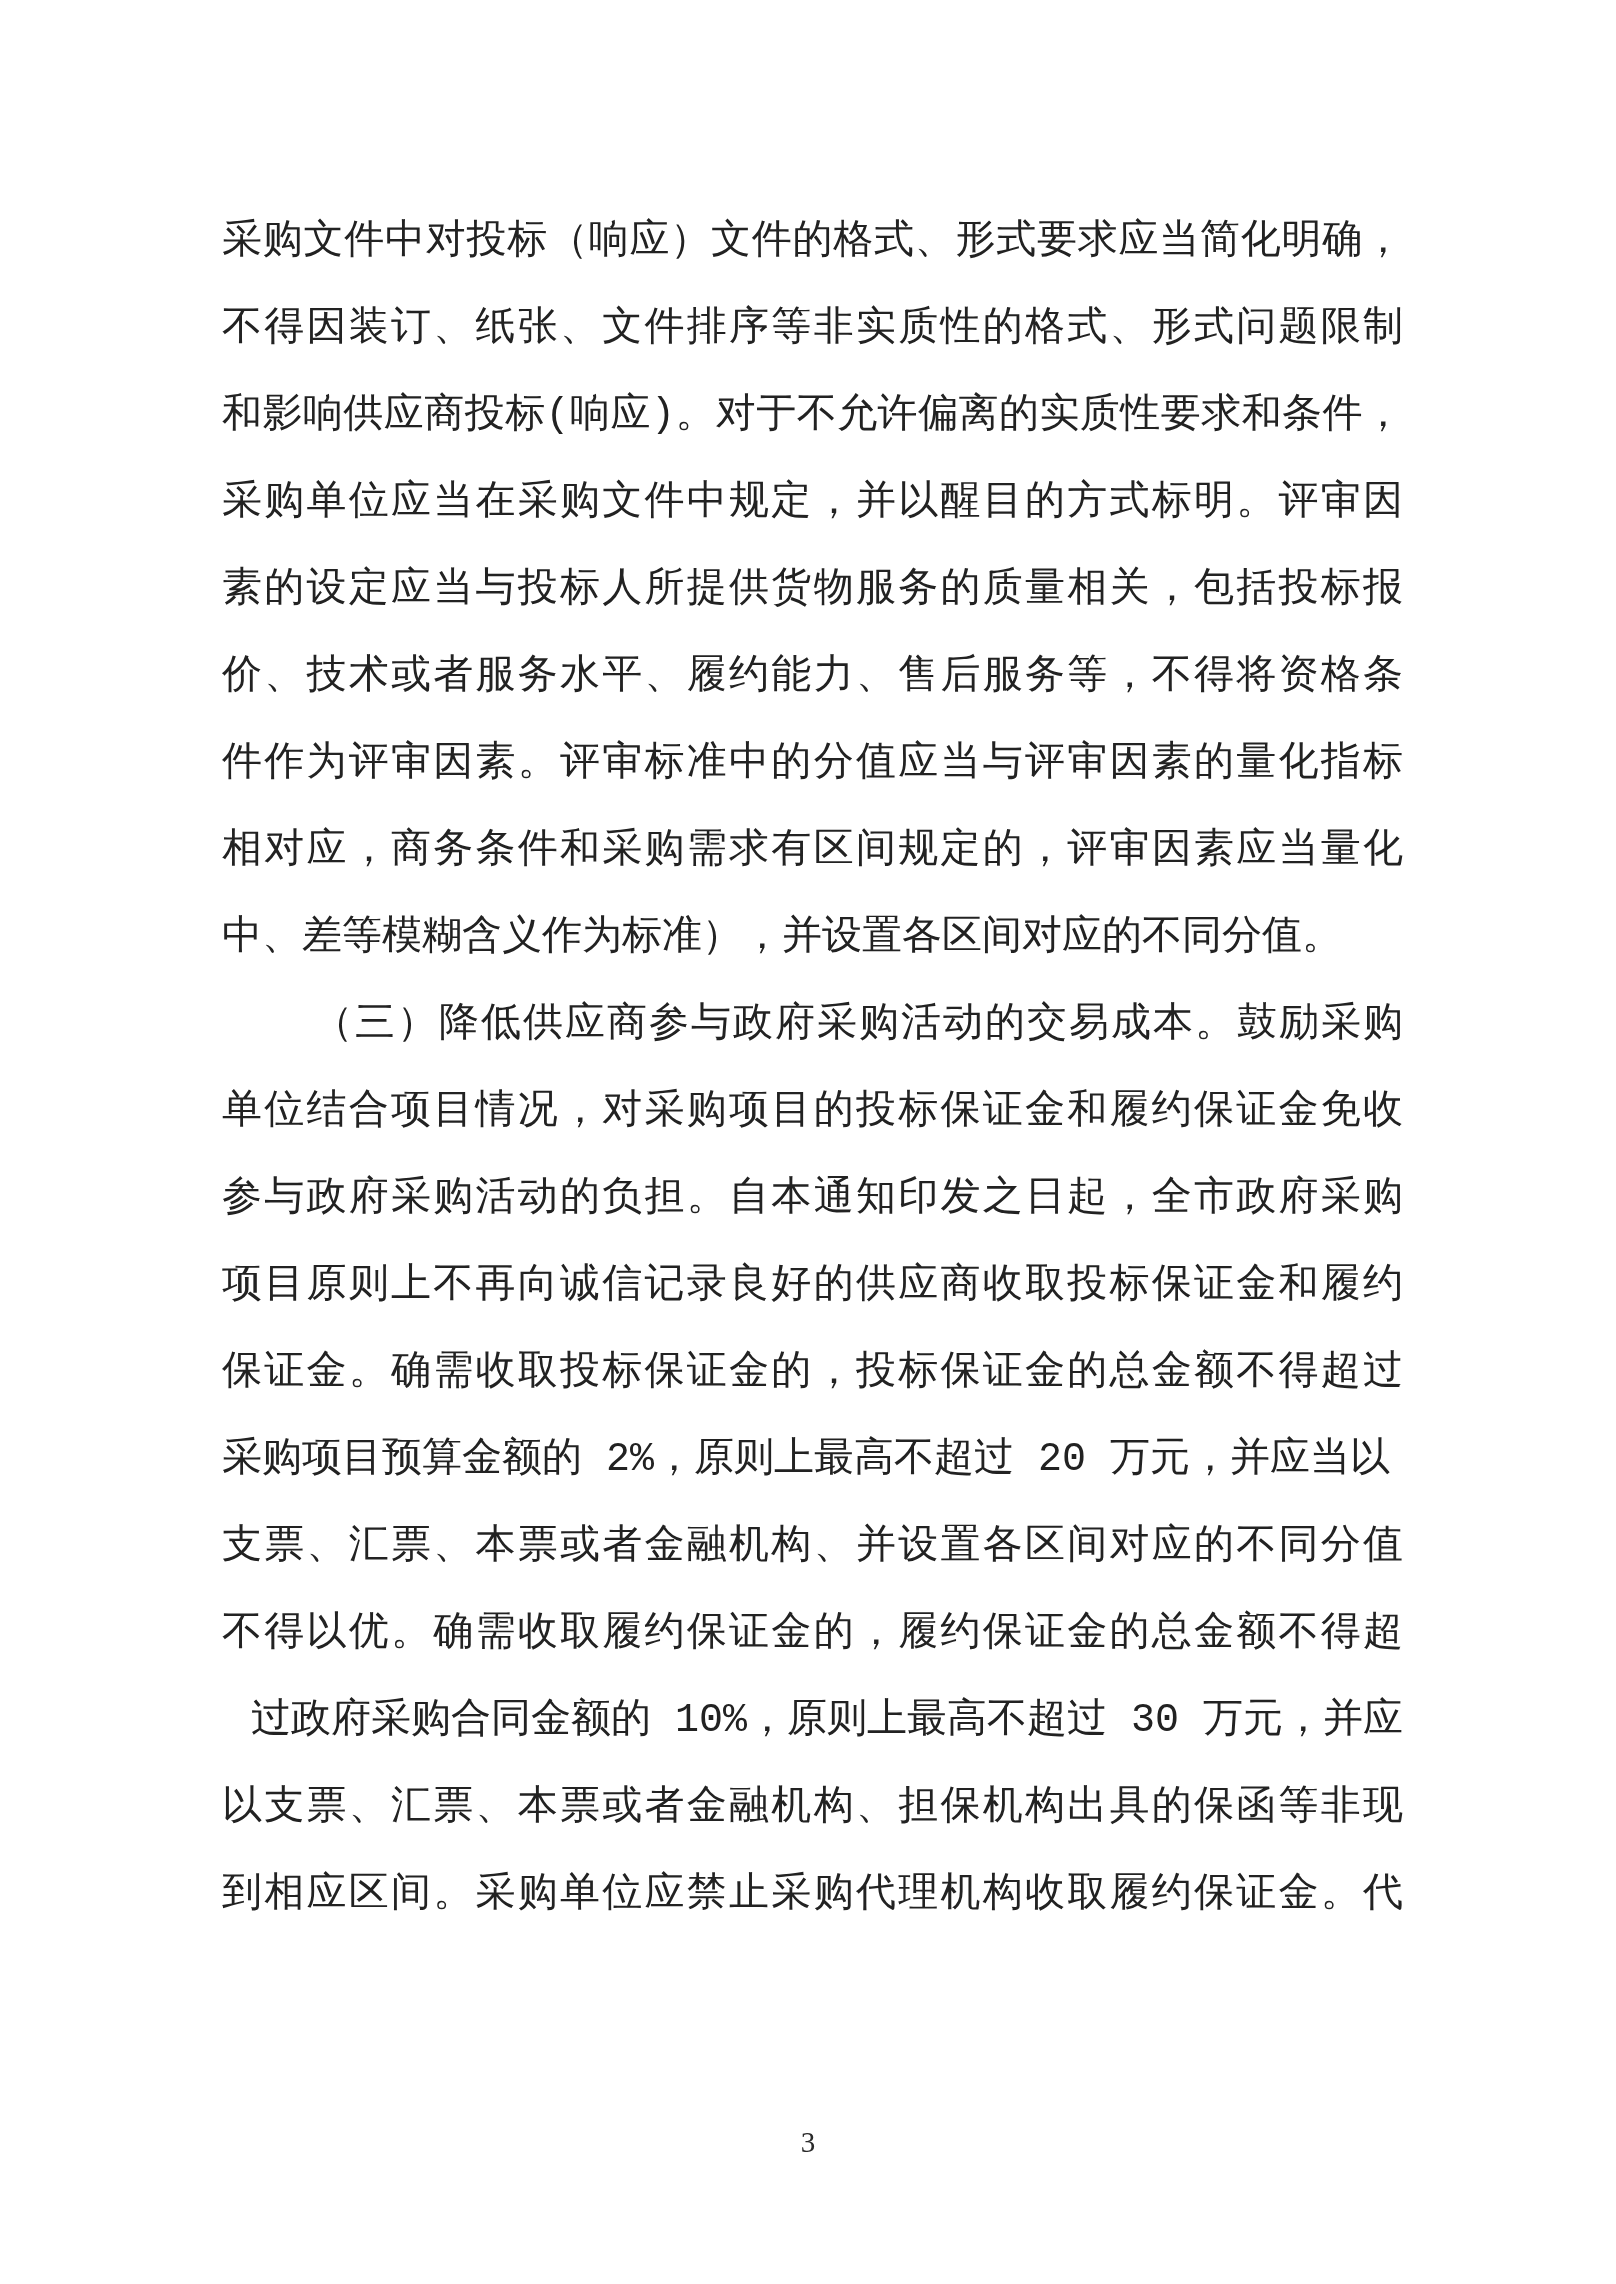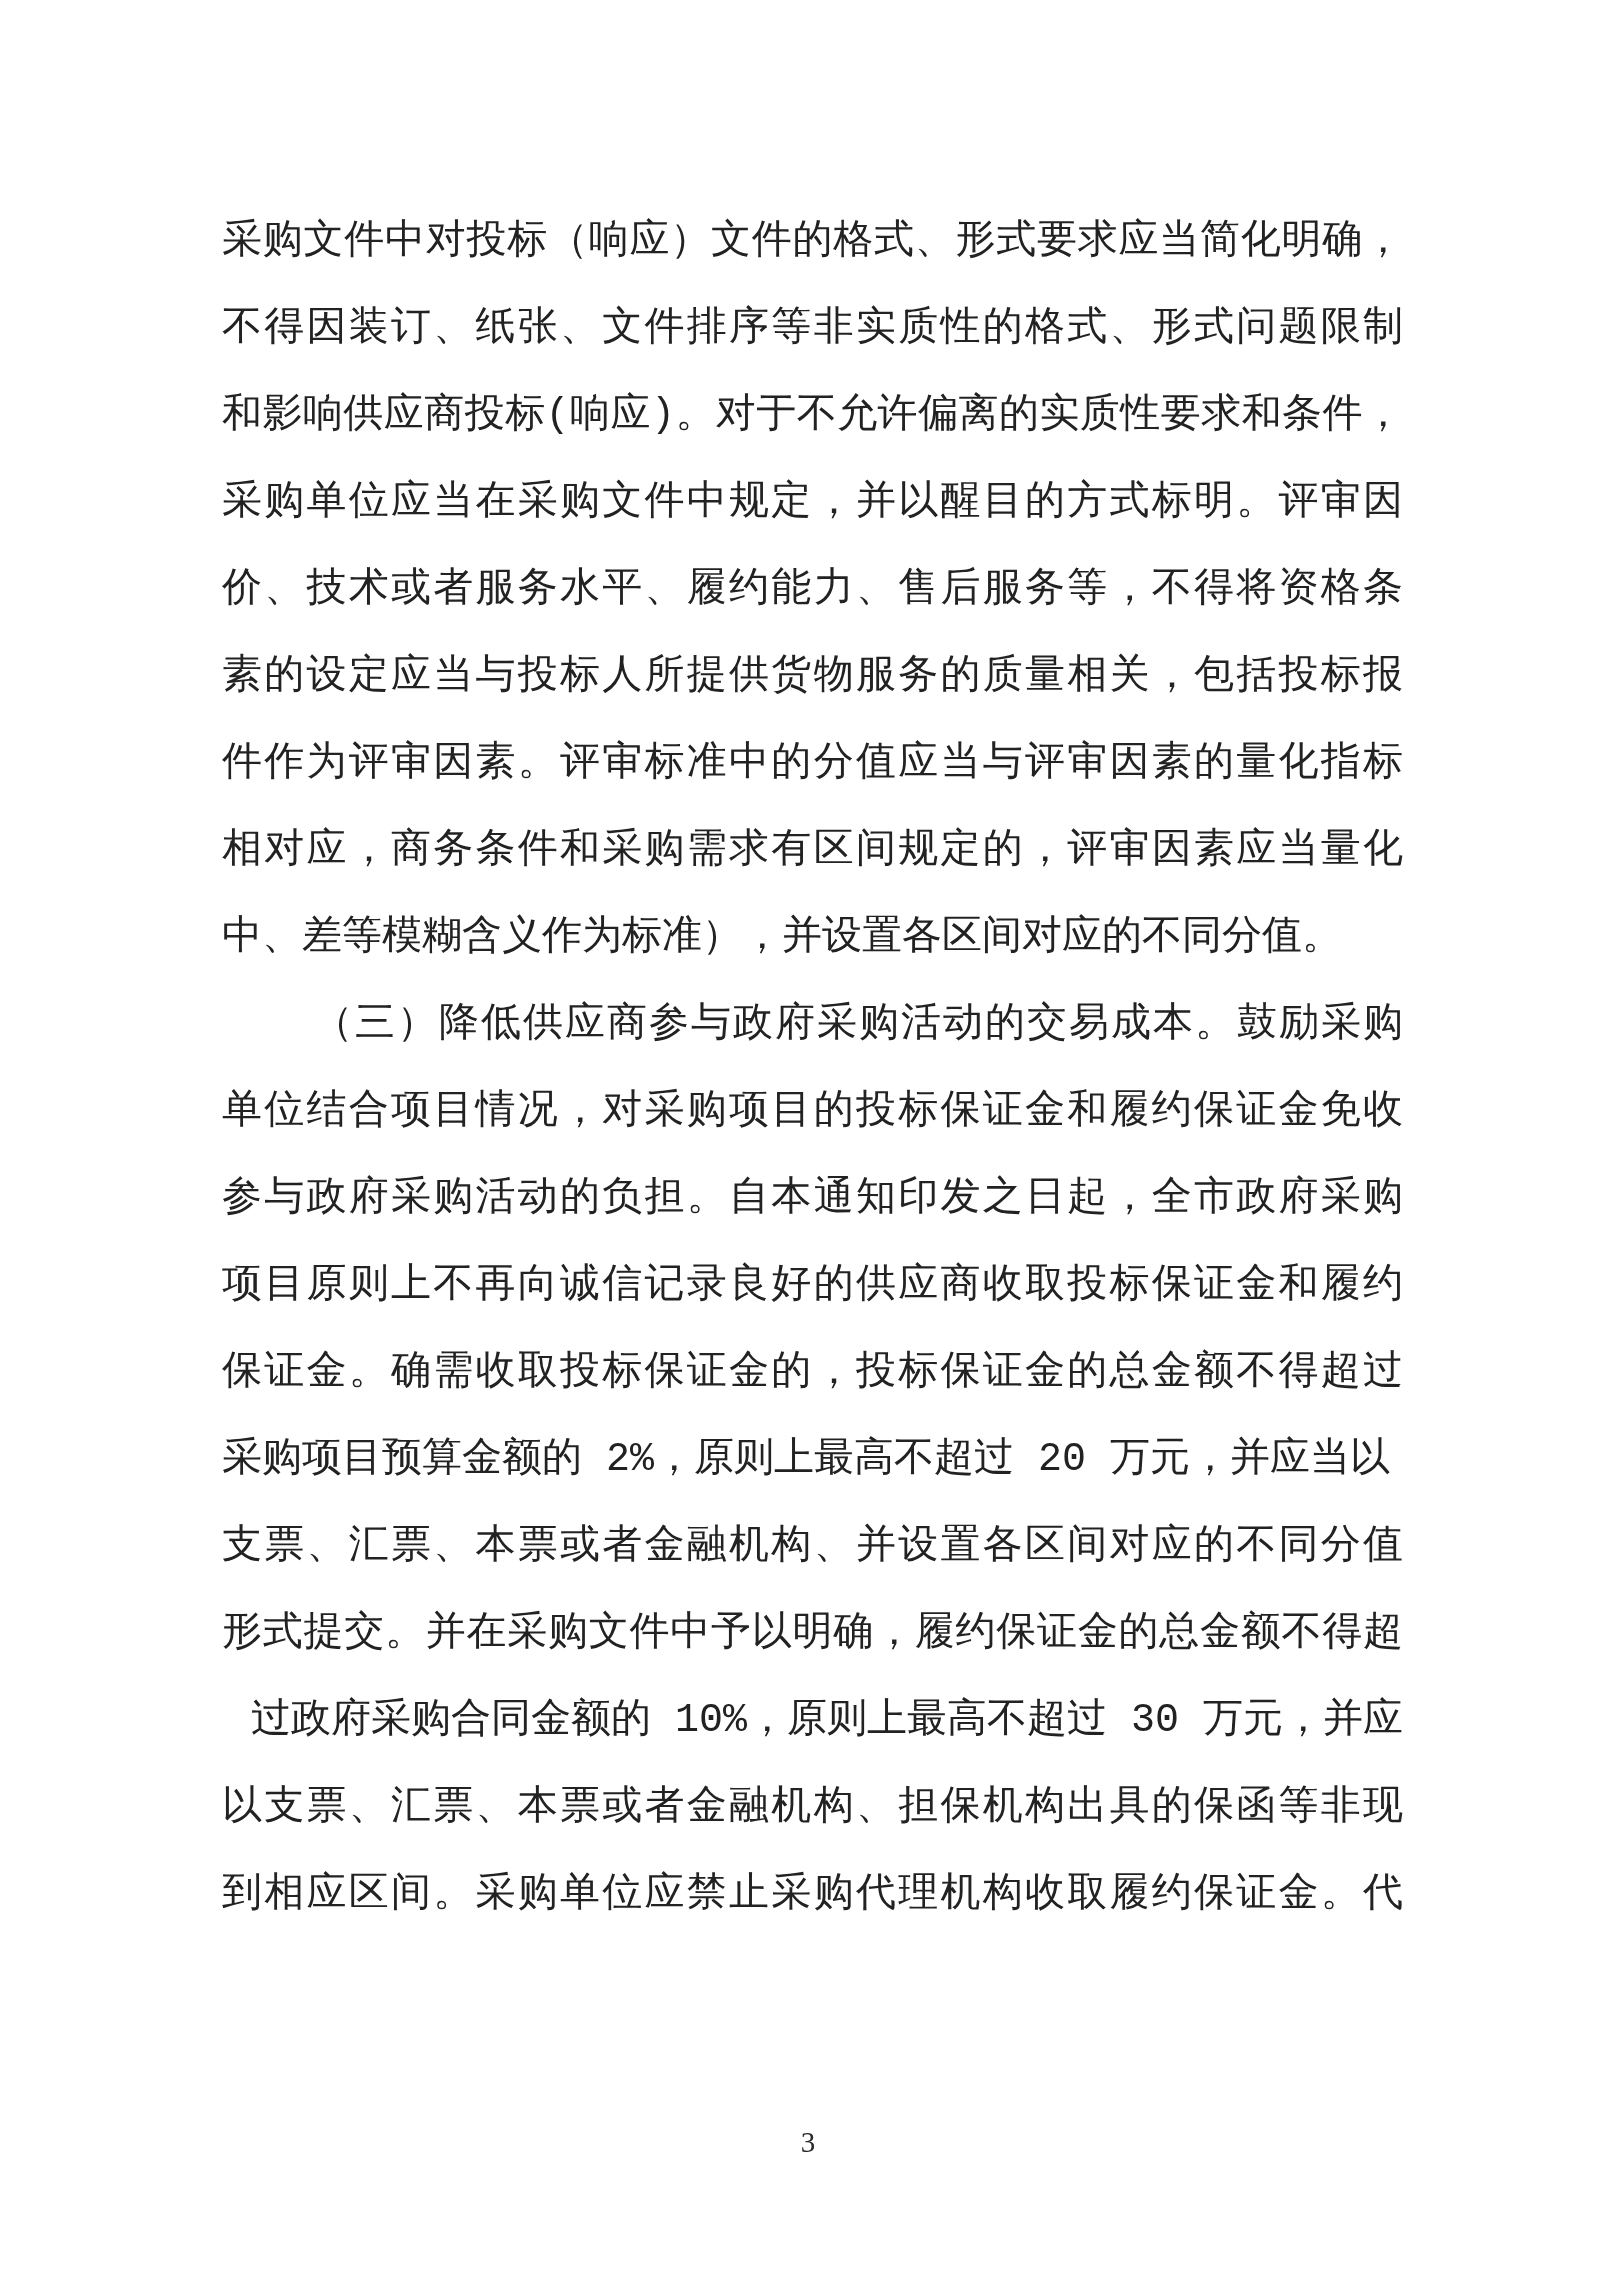--- a/index.html
+++ b/index.html
@@ -57,32 +57,32 @@
 </style>
 </head>
 <body>
 
 <div class="page">
   <div class="text-block">
     <div class="line">采购文件中对投标（响应）文件的格式、形式要求应当简化明确，</div>
     <div class="line">不得因装订、纸张、文件排序等非实质性的格式、形式问题限制</div>
     <div class="line">和影响供应商投标(响应)。对于不允许偏离的实质性要求和条件，</div>
     <div class="line">采购单位应当在采购文件中规定，并以醒目的方式标明。评审因</div>
+    <div class="line">素的设定应当与投标人所提供货物服务的质量相关，包括投标报</div>
     <div class="line">价、技术或者服务水平、履约能力、售后服务等，不得将资格条</div>
-    <div class="line">素的设定应当与投标人所提供货物服务的质量相关，包括投标报</div>
     <div class="line">件作为评审因素。评审标准中的分值应当与评审因素的量化指标</div>
     <div class="line">相对应，商务条件和采购需求有区间规定的，评审因素应当量化</div>
     <div class="line end-left">中、差等模糊含义作为标准），并设置各区间对应的不同分值。</div>
     <div class="line indent">（三）降低供应商参与政府采购活动的交易成本。鼓励采购</div>
     <div class="line">单位结合项目情况，对采购项目的投标保证金和履约保证金免收</div>
     <div class="line">参与政府采购活动的负担。自本通知印发之日起，全市政府采购</div>
     <div class="line">项目原则上不再向诚信记录良好的供应商收取投标保证金和履约</div>
     <div class="line">保证金。确需收取投标保证金的，投标保证金的总金额不得超过</div>
     <div class="line end-left">采购项目预算金额的 2%，原则上最高不超过 20 万元，并应当以</div>
     <div class="line">支票、汇票、本票或者金融机构、并设置各区间对应的不同分值</div>
-    <div class="line">形式提交。并在采购文件中予以明确，履约保证金的总金额不得超</div>
+    <div class="line">不得以优。确需收取履约保证金的，履约保证金的总金额不得超</div>
     <div class="line end-left">过政府采购合同金额的 10%，原则上最高不超过 30 万元，并应当</div>
     <div class="line">以支票、汇票、本票或者金融机构、担保机构出具的保函等非现</div>
     <div class="line">到相应区间。采购单位应禁止采购代理机构收取履约保证金。代</div>
   </div>
   <div class="page-number">3</div>
 </div>
 
 
 </body></html>

